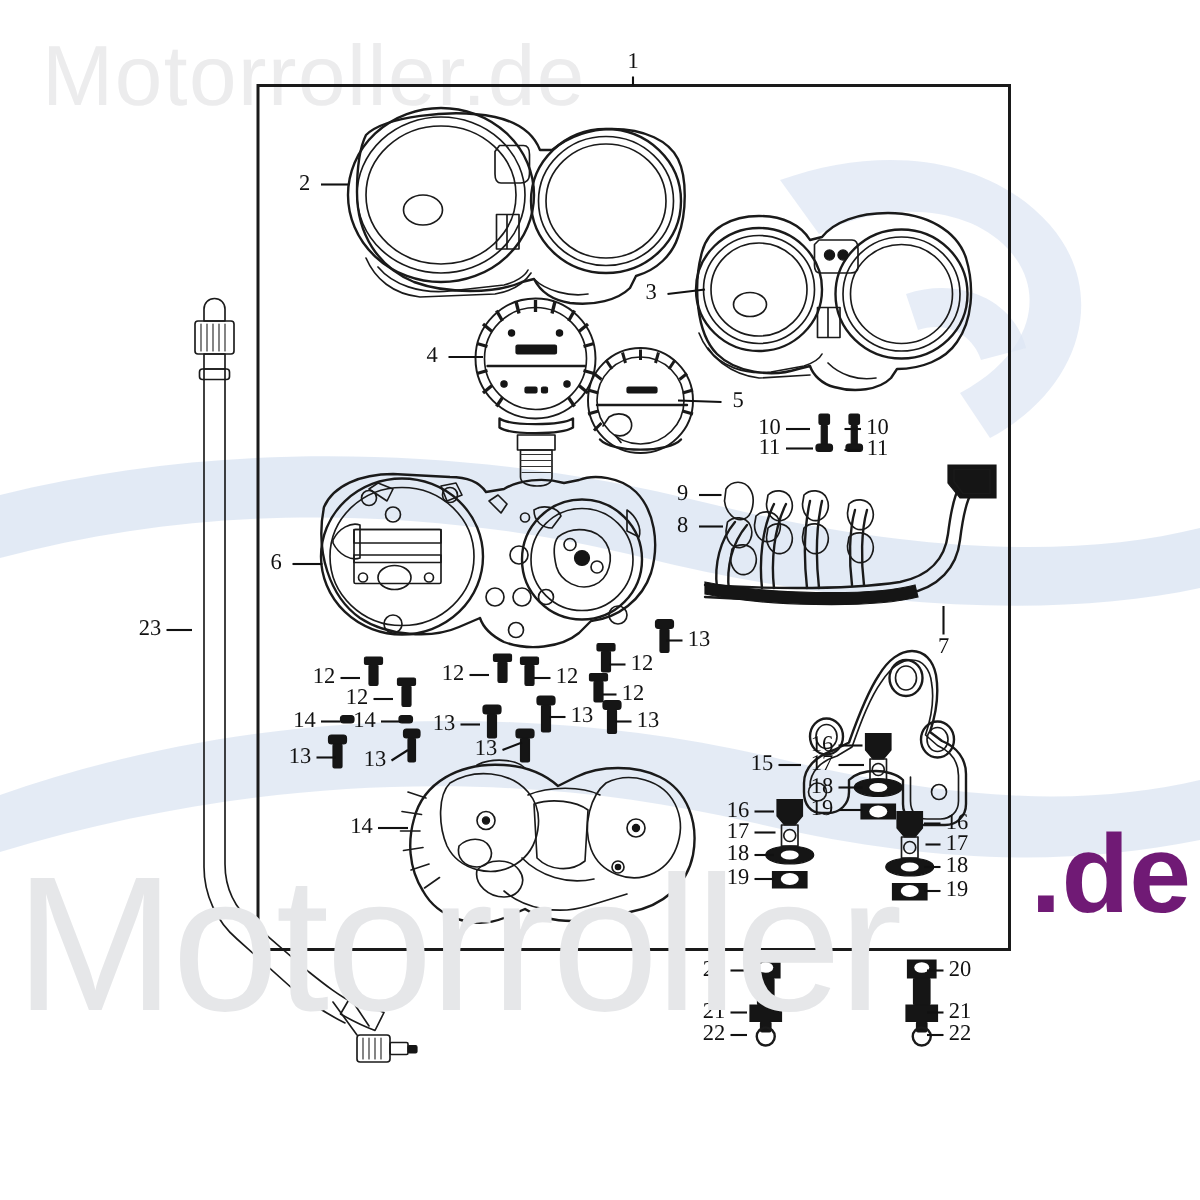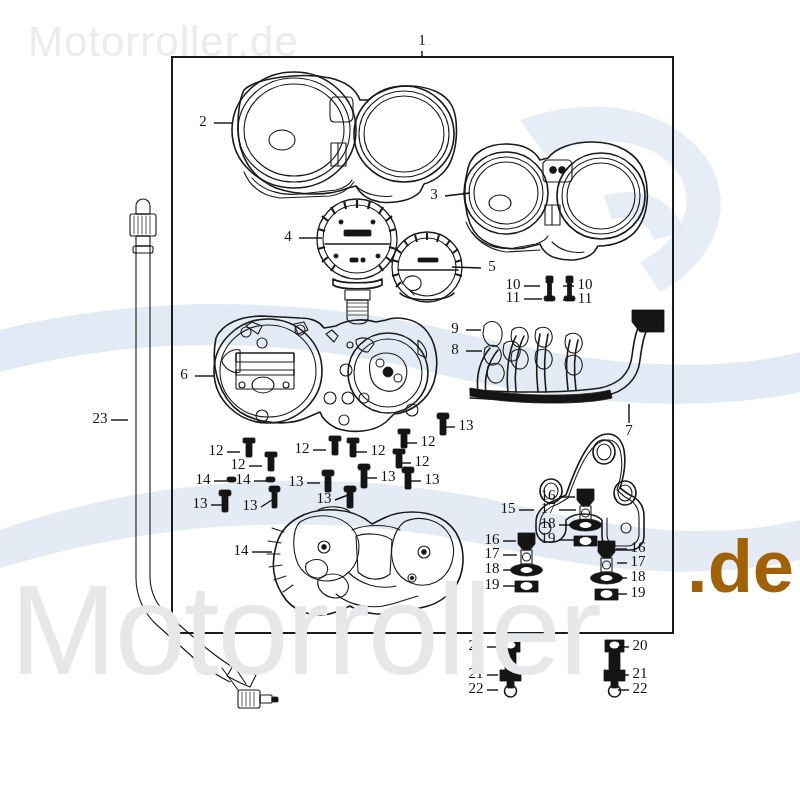--- a/index.html
+++ b/index.html
@@ -1,29 +1,29 @@
 <!DOCTYPE html>
 <html><head>
 <meta charset="utf-8">
 <title>Parts Diagram</title>
 <style>
   html,body{margin:0;padding:0;background:#ffffff;}
   body{width:800px;height:800px;overflow:hidden;
        font-family:"Liberation Serif", serif;}
   #stage{position:relative;width:800px;height:800px;background:#fff;}
   #stage svg{position:absolute;left:0;top:0;}
-  .wm-top{position:absolute;left:28px;top:18px;font-size:42px;
+  .wm-top{position:absolute;left:28px;top:18px;font-size:57px;
           font-family:"Liberation Sans", sans-serif;color:#ececed;
           letter-spacing:1px;white-space:nowrap;}
   .wm-bot{position:absolute;left:10px;top:556px;font-size:128px;
           font-family:"Liberation Sans", sans-serif;font-weight:normal;
           color:#e6e7e9;letter-spacing:-2px;white-space:nowrap;}
-  .wm-de{position:absolute;right:6px;top:524px;font-size:74px;
+  .wm-de{position:absolute;right:6px;top:540px;font-size:74px;
          font-family:"Liberation Sans", sans-serif;font-weight:bold;
-         color:#a16207;white-space:nowrap;}
+         color:#701a75;white-space:nowrap;}
 </style>
 </head>
 <body>
 
 <div id="stage">
 
   <div class="wm-top">Motorroller.de</div>
 
   <svg width="800" height="800" viewBox="0 0 800 800">
     <defs>

